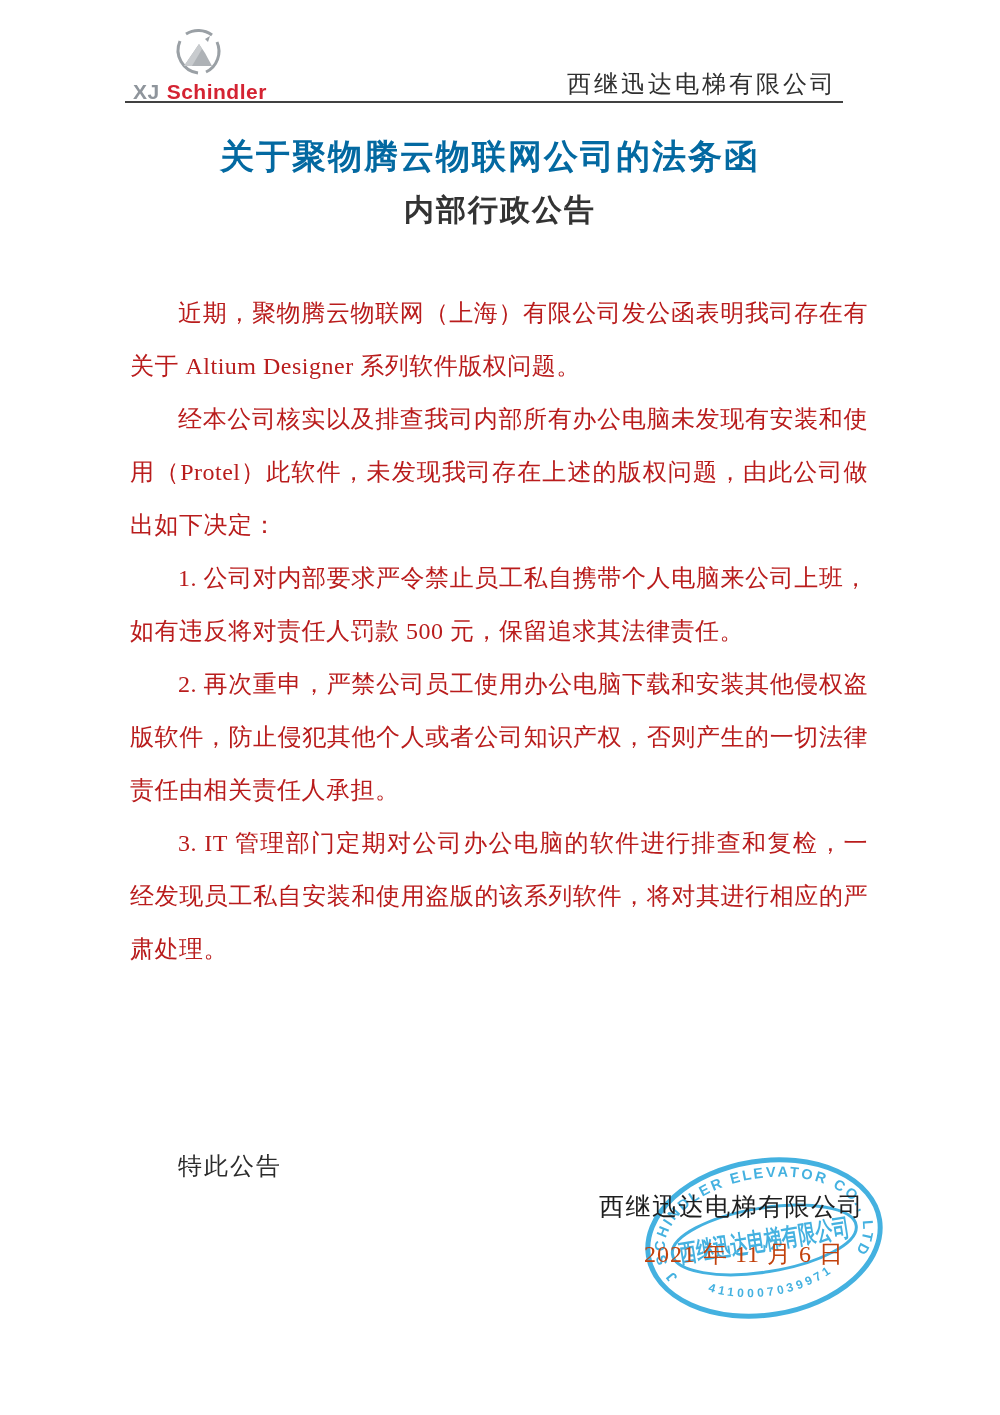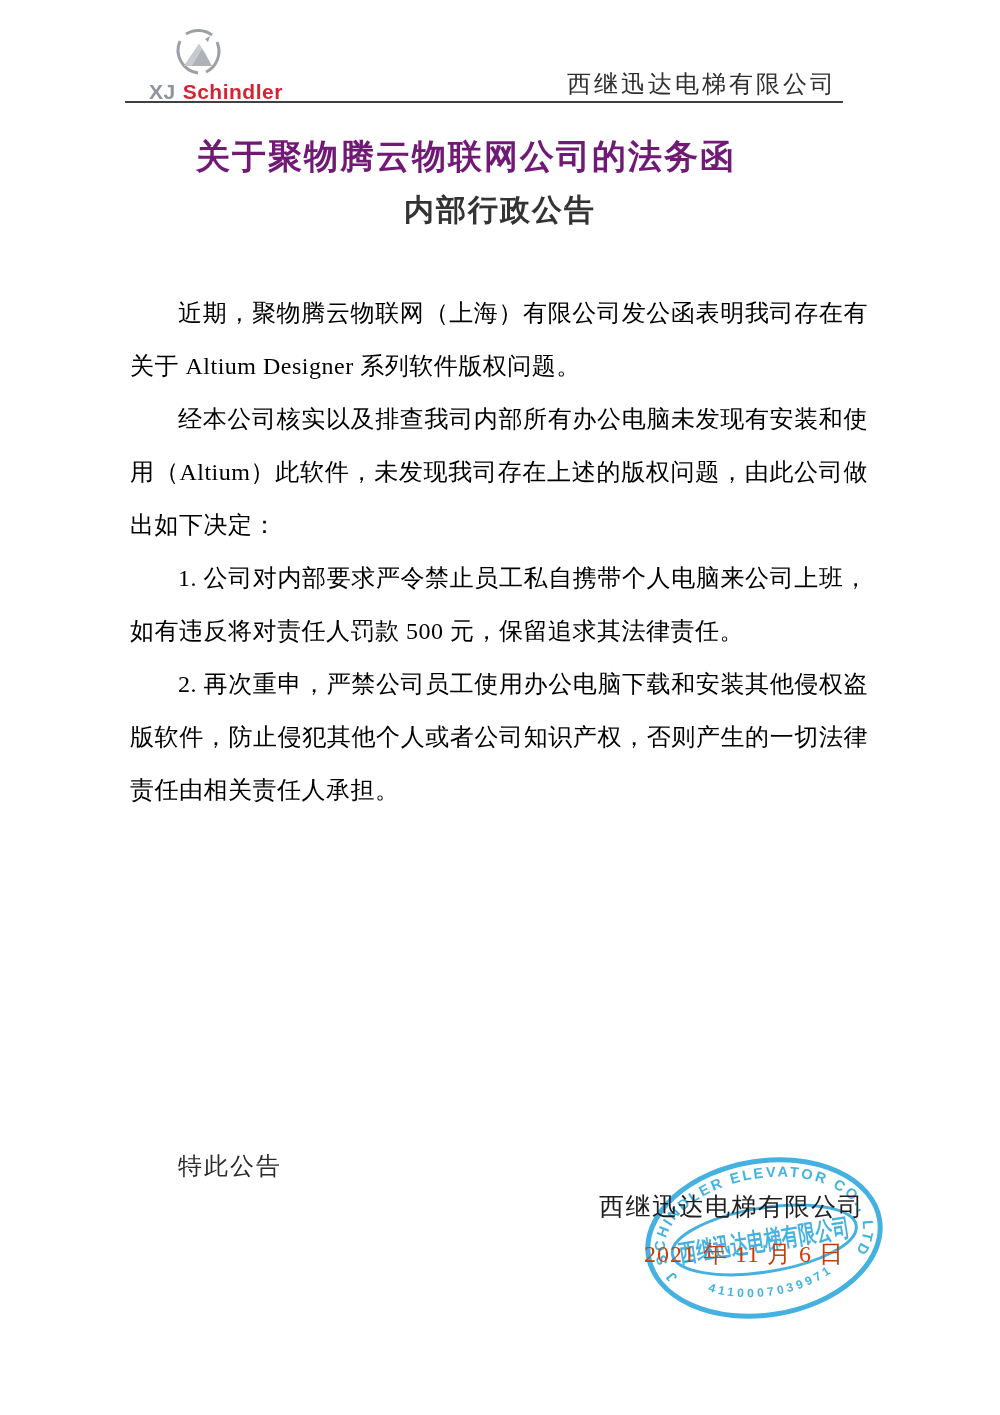--- a/index.html
+++ b/index.html
@@ -21,21 +21,20 @@
     width: 130px;
     text-align: center;
   }
   .logo-mark { display: block; margin: 0 auto 2px auto; }
   .logo-text {
     font-family: "Liberation Sans", "DejaVu Sans", sans-serif;
     font-size: 21px;
     font-weight: bold;
     letter-spacing: 0.5px;
     white-space: nowrap;
-    margin-left: 16px;
   }
   .logo-xj { color: #8f959c; margin-right: 7px; }
   .logo-brand { color: #d42332; }
 
   .header-company {
     position: absolute;
     right: 163px; top: 68px;
     font-size: 24px;
     letter-spacing: 3px;
     color: #2f2f2f;
@@ -51,21 +50,22 @@
   
   .doc-title {
     position: absolute;
     left: 0; top: 134px;
     width: 932px;
     text-align: center;
     font-family: "Liberation Sans", "DejaVu Sans", sans-serif;
     font-size: 34px;
     font-weight: 600;
     letter-spacing: 2px;
-    color: #701a75;
+    color: #0369a1;
+    padding-left: 24px;
   }
   .doc-subtitle {
     position: absolute;
     left: 0; top: 190px;
     width: 1000px;
     text-align: center;
     font-family: "Liberation Sans", "DejaVu Sans", sans-serif;
     font-size: 30px;
     font-weight: 600;
     letter-spacing: 2px;
@@ -74,21 +74,21 @@
 
   
   .doc-body {
     position: absolute;
     left: 130px; top: 287px;
     width: 738px;
     font-size: 24px;
     line-height: 53px;
     text-align: justify;
     letter-spacing: 0.5px;
-    color: #000000;
+    color: #b91c1c;
   }
   .doc-body p { margin: 0; text-indent: 48px; }
 
   .closing-line {
     position: absolute;
     left: 178px; top: 1136px;
     font-size: 24px;
     letter-spacing: 2px;
     color: #2b2b2b;
     margin-top: 14px;
@@ -144,23 +144,24 @@
   </div>
 
   <div class="header-company">西继迅达电梯有限公司</div>
   <div class="header-rule"></div>
 
   <div class="doc-title">关于聚物腾云物联网公司的法务函</div>
   <div class="doc-subtitle">内部行政公告</div>
 
   <div class="doc-body">
     <p>近期，聚物腾云物联网（上海）有限公司发公函表明我司存在有关于 Altium Designer 系列软件版权问题。</p>
-    <p>经本公司核实以及排查我司内部所有办公电脑未发现有安装和使用（Altium）此软件，未发现我司存在上述的版权问题，由此公司做出如下决定：</p>
+    <p>经本公司核实以及排查我司内部所有办公电脑未发现有安装和使用（Protel）此软件，未发现我司存在上述的版权问题，由此公司做出如下决定：</p>
     <p>1. 公司对内部要求严令禁止员工私自携带个人电脑来公司上班，如有违反将对责任人罚款 500 元，保留追求其法律责任。</p>
     <p>2. 再次重申，严禁公司员工使用办公电脑下载和安装其他侵权盗版软件，防止侵犯其他个人或者公司知识产权，否则产生的一切法律责任由相关责任人承担。</p>
+    <p>3. IT 管理部门定期对公司办公电脑的软件进行排查和复检，一经发现员工私自安装和使用盗版的该系列软件，将对其进行相应的严肃处理。</p>
   </div>
 
   <div class="closing-line">特此公告</div>
 
   <div class="sign-company">西继迅达电梯有限公司</div>
   <div class="sign-date">2021 年 11 月 6 日</div>
 
   <svg class="seal" viewBox="0 0 260 180">
     <ellipse cx="130" cy="90" rx="117" ry="77" fill="none" stroke="#2ba7dc" stroke-width="5"></ellipse>
     <ellipse cx="130" cy="92" rx="93" ry="32" fill="none" stroke="#2ba7dc" stroke-width="3"></ellipse>

